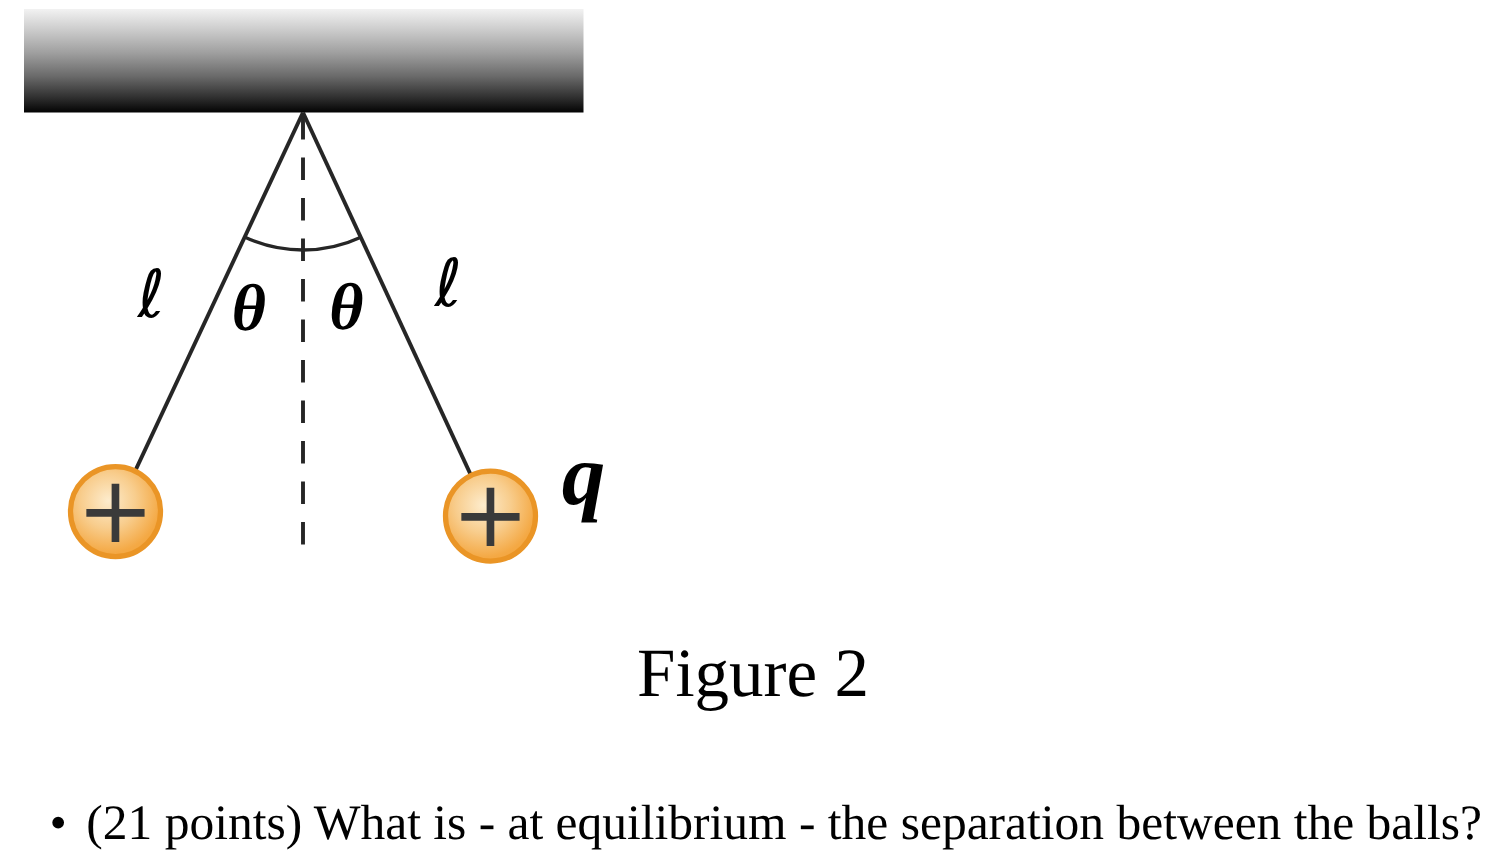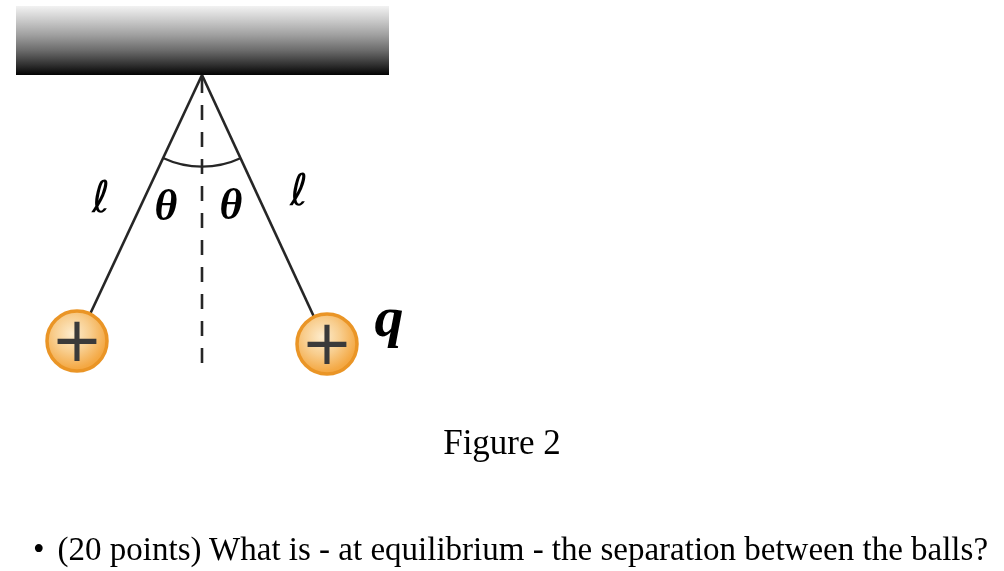--- a/index.html
+++ b/index.html
@@ -44,21 +44,21 @@
     font-family:"DejaVu Sans",sans-serif;
     font-size:62px;
     color:#3a3a3a;
     font-weight:normal;
   }
   
   .caption{
     position:absolute;
     left:0;top:424px;width:1004px;
     text-align:center;
-    font-size:35px;
+    font-size:46px;
     line-height:1.1;
   }
   
   .question{
     position:absolute;
     left:33px;top:531px;
     display:flex;
     align-items:baseline;
     font-size:33px;
     line-height:1.1;
@@ -109,16 +109,16 @@
   <span class="dlabel charge-q" style="left:389px;top:317px;">q</span>
 
   <span class="dlabel plus" style="left:77px;top:340px;">+</span>
 
   <span class="dlabel plus" style="left:327px;top:343px;">+</span>
 
   <div class="caption">Figure 2</div>
 
   <div class="question">
     <span class="bullet">•</span>
-    <span>(20 points) What is - at equilibrium - the separation between the balls?</span>
+    <span>(21 points) What is - at equilibrium - the separation between the balls?</span>
   </div>
 
 </div>
 
 </body></html>

